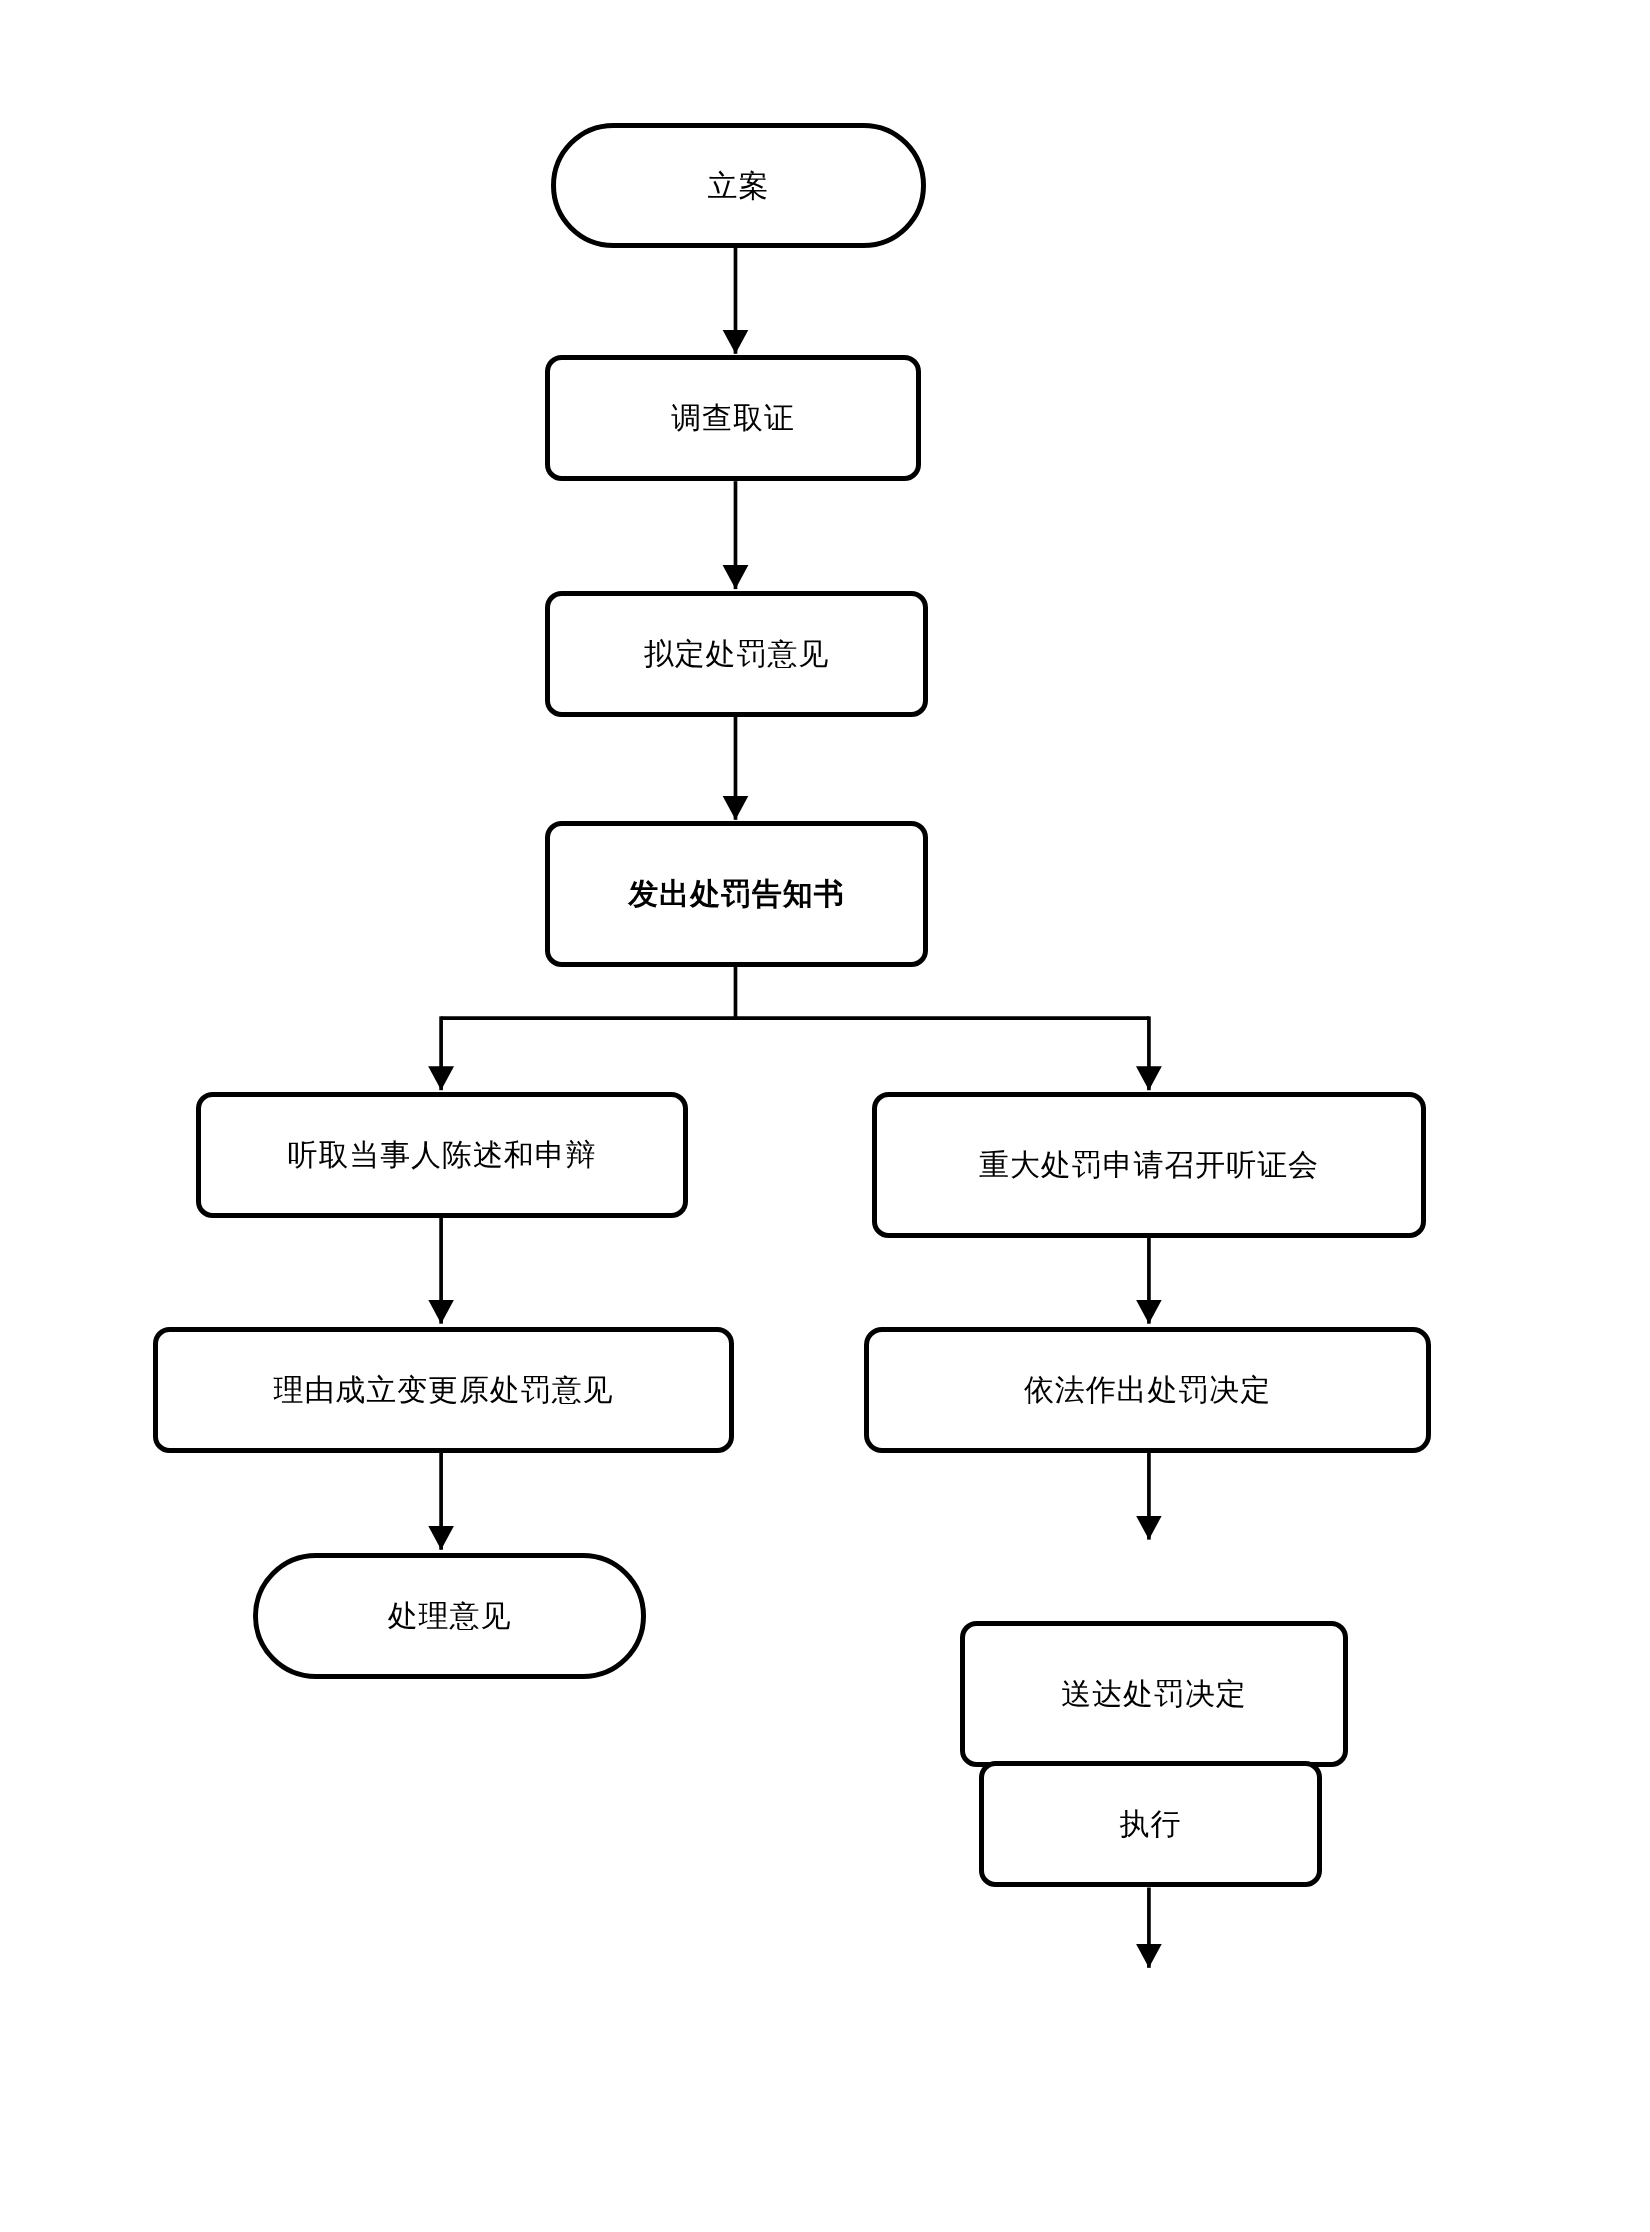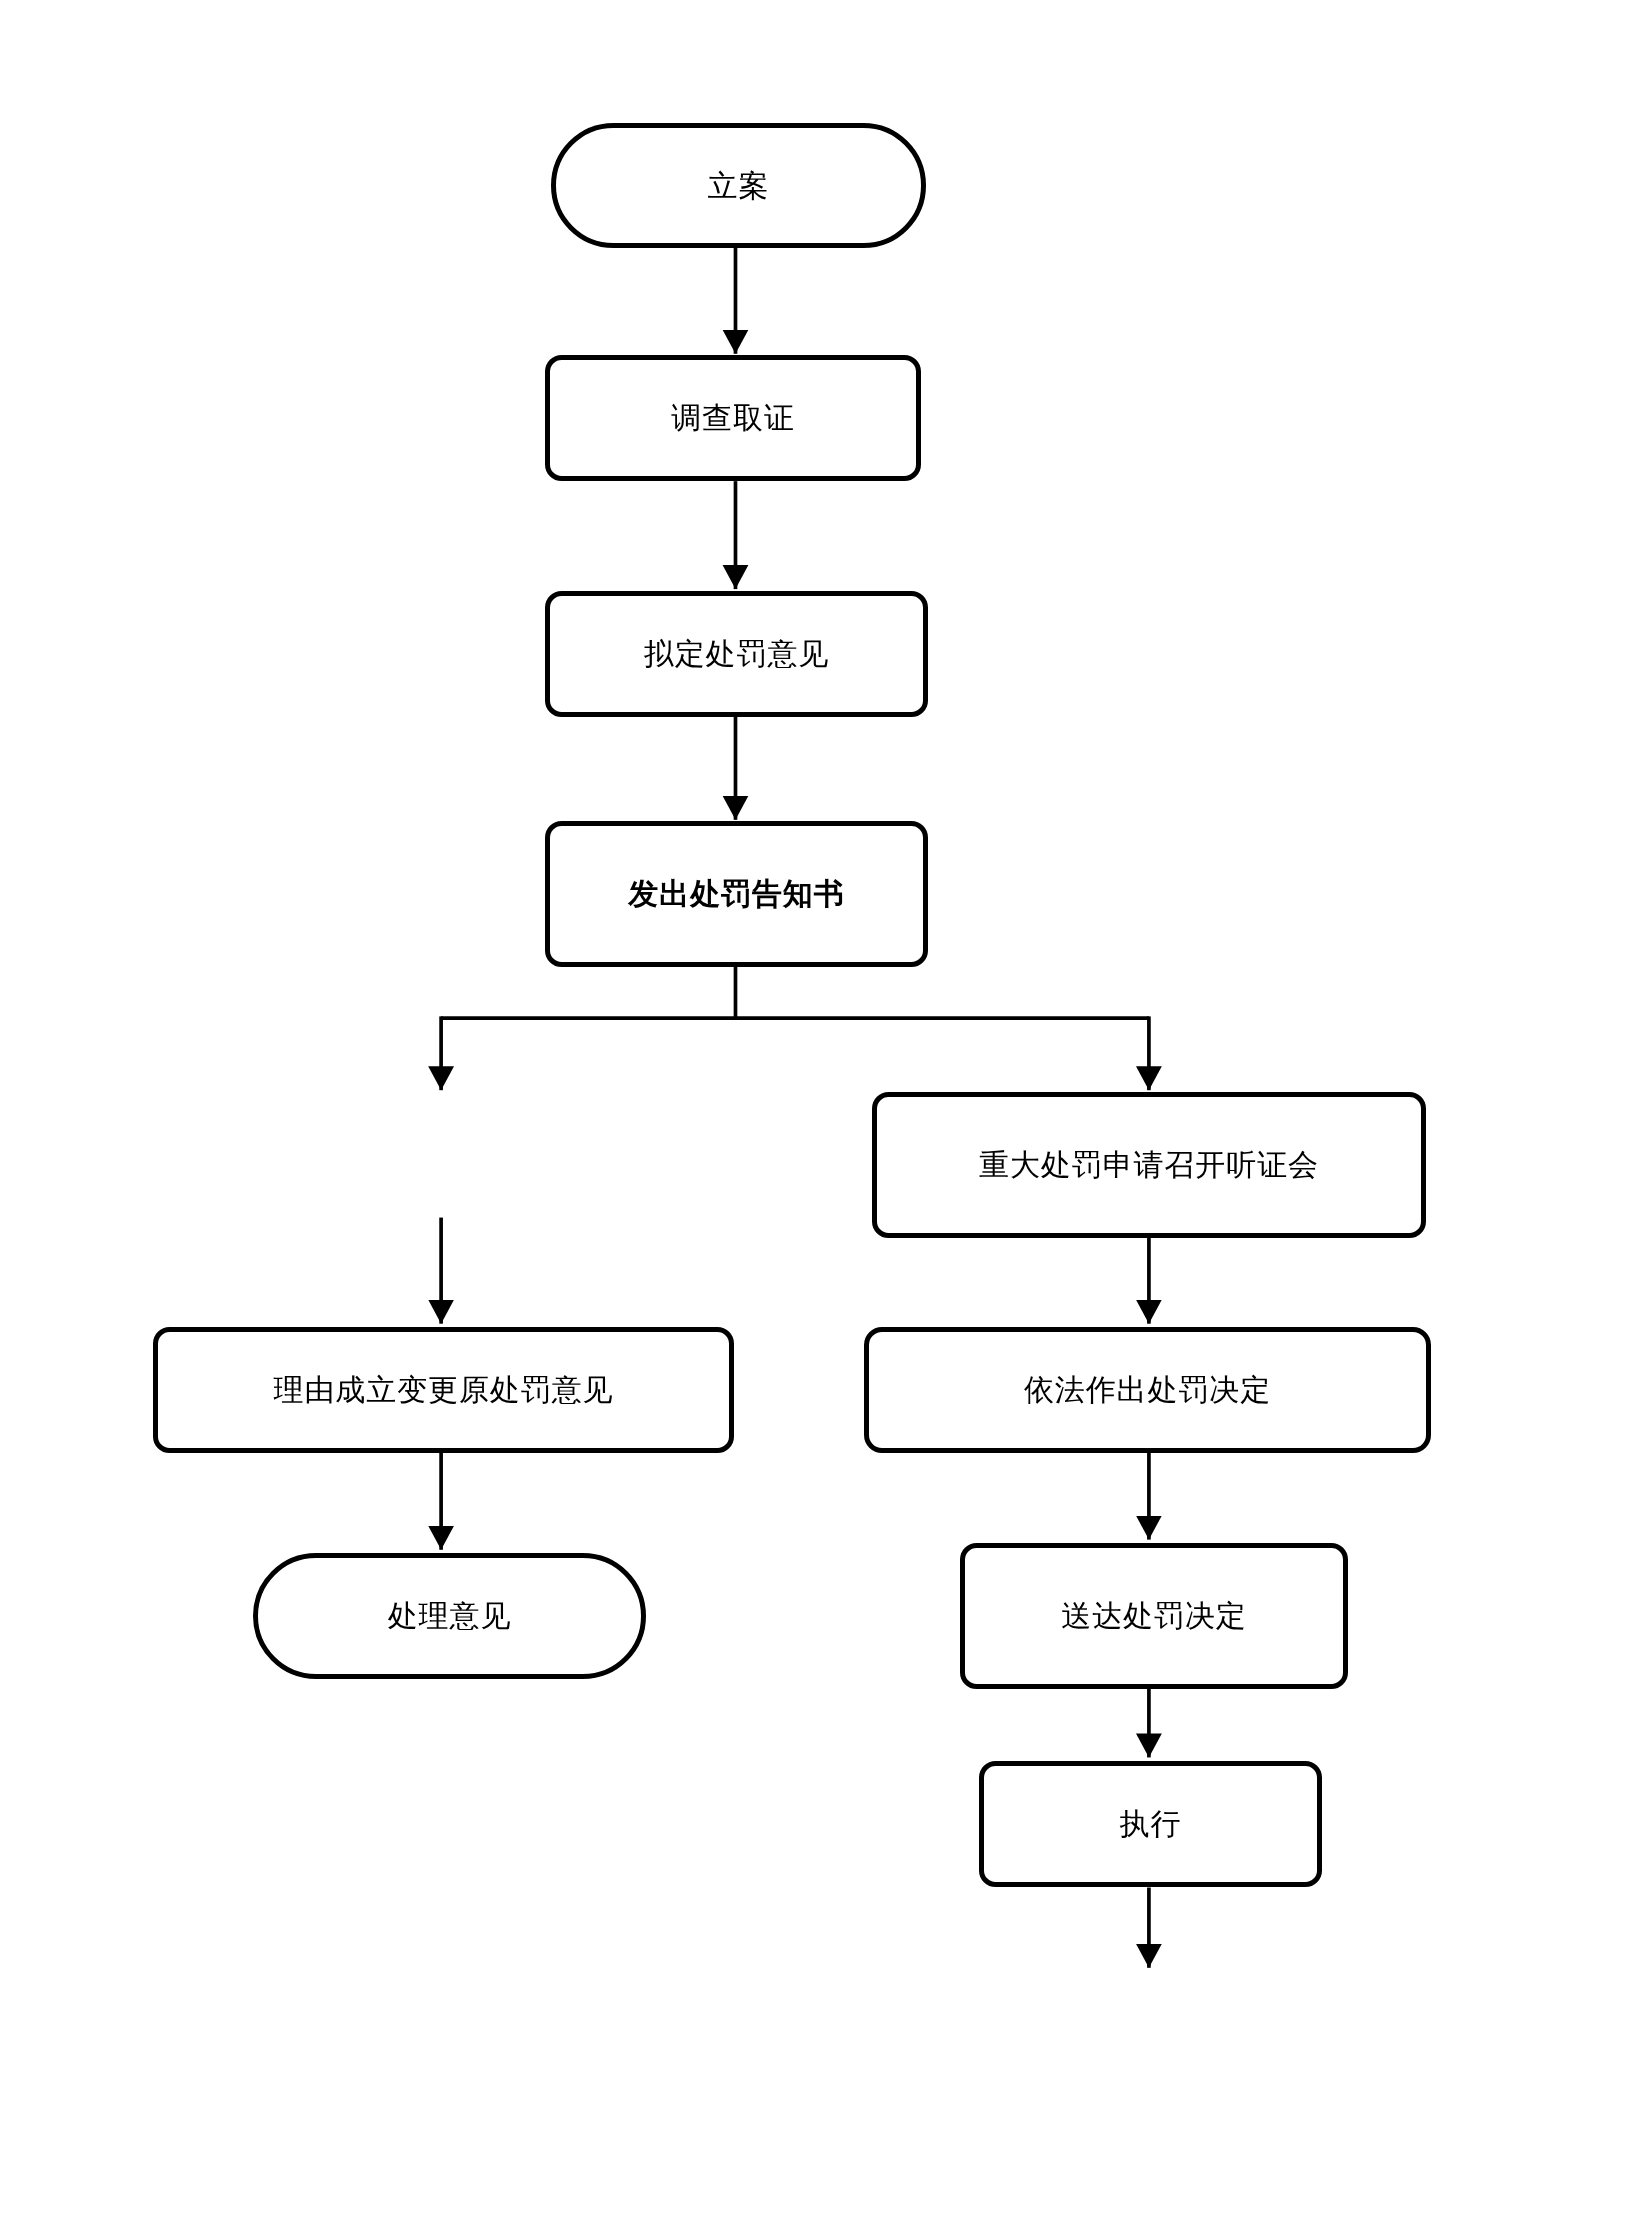--- a/index.html
+++ b/index.html
@@ -88,38 +88,41 @@
   </div>
 
   <div class="node process" style="left:545px; top:591px; width:383px; height:126px;">
     <span>拟定处罚意见</span>
   </div>
 
   <div class="node process" style="left:545px; top:821px; width:383px; height:146px;font-weight:bold;">
     <span>发出处罚告知书</span>
   </div>
 
+  <div class="node process" style="left:196px; top:1092px; width:492px; height:126px;">
+    <span>听取当事人陈述和申辩</span>
+  </div>
 
   <div class="node terminator" style="left:253px; top:1553px; width:393px; height:126px;">
     <span>处理意见</span>
   </div>
 
   <div class="node process" style="left:153px; top:1327px; width:581px; height:126px;">
     <span>理由成立变更原处罚意见</span>
   </div>
 
   <div class="node process" style="left:872px; top:1092px; width:554px; height:146px;">
     <span>重大处罚申请召开听证会</span>
   </div>
 
   <div class="node process" style="left:864px; top:1327px; width:567px; height:126px;border-radius:18px;">
     <span>依法作出处罚决定</span>
   </div>
 
-  <div class="node process" style="left:960px; top:1543px; width:388px; height:146px;align-items:center;">
+  <div class="node process" style="left:960px; top:1621px; width:388px; height:146px;align-items:center;">
     <span>送达处罚决定</span>
   </div>
 
   <div class="node process" style="left:979px; top:1761px; width:343px; height:126px;">
     <span>执行</span>
   </div>
 
 
 </div>
 

